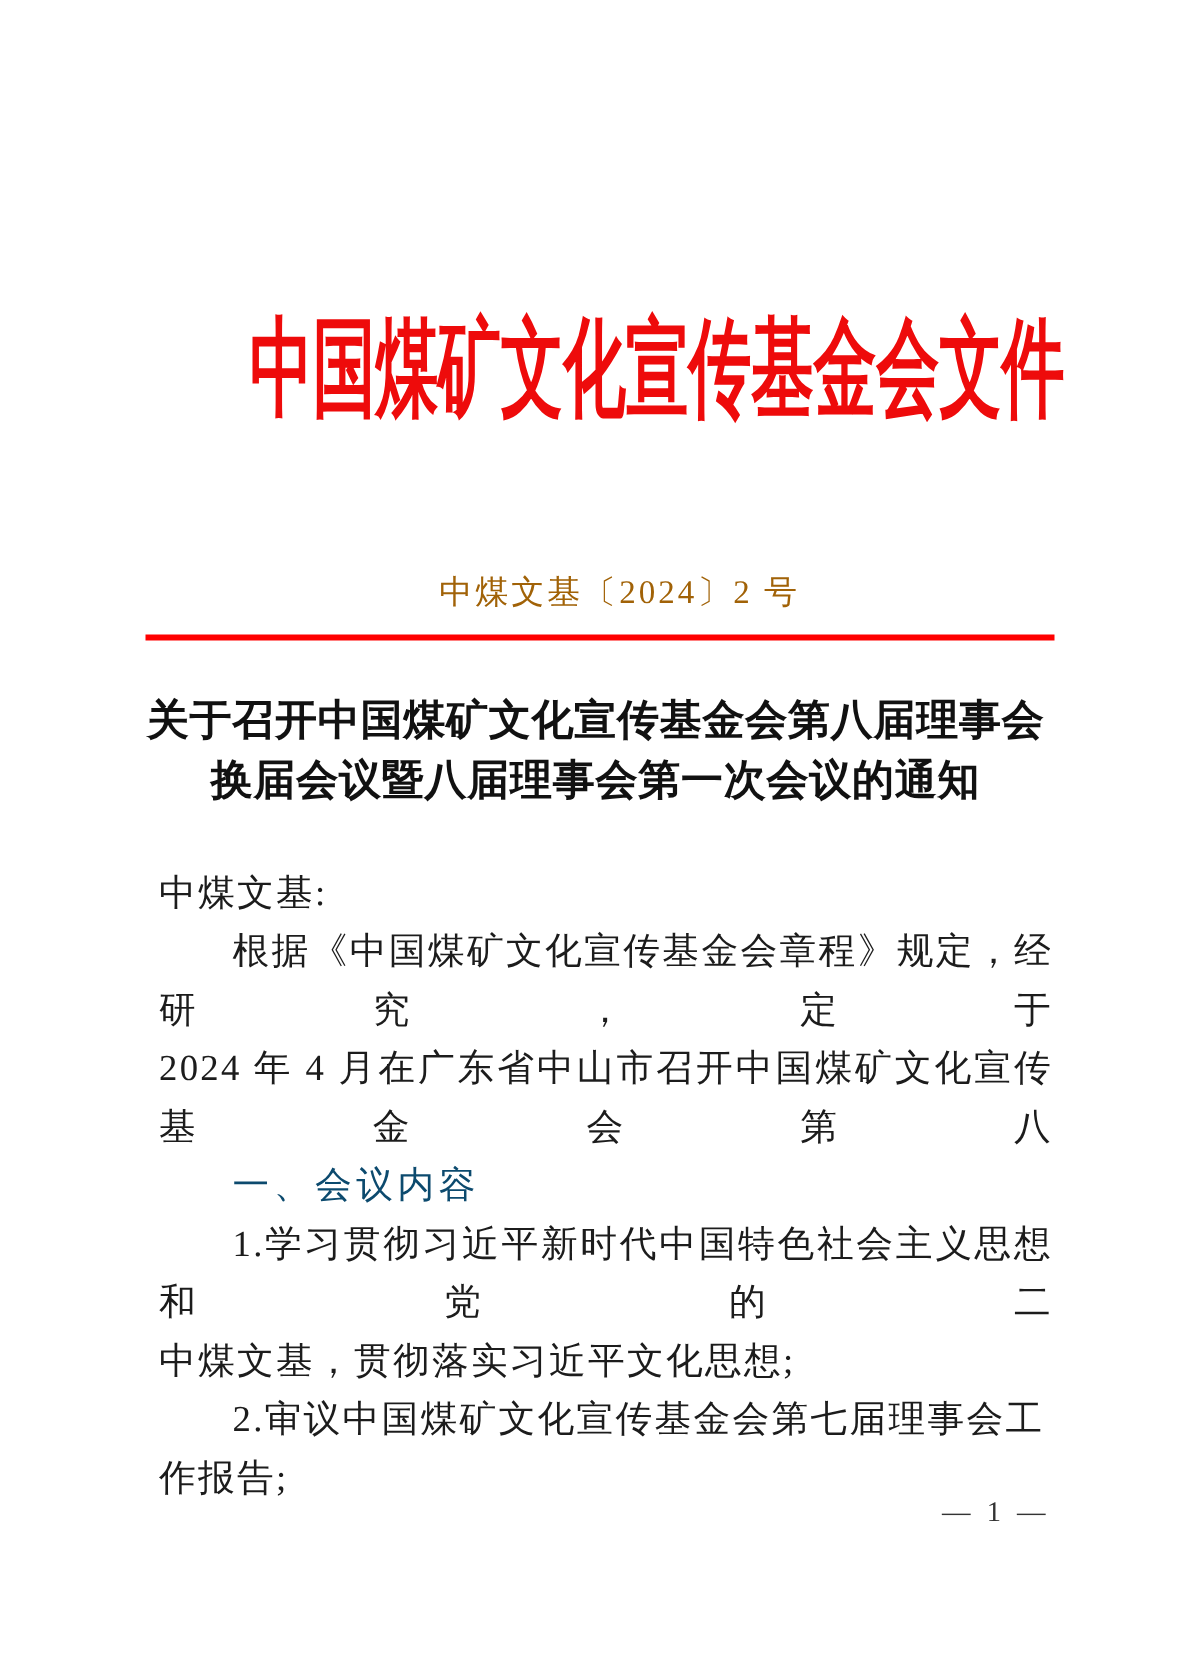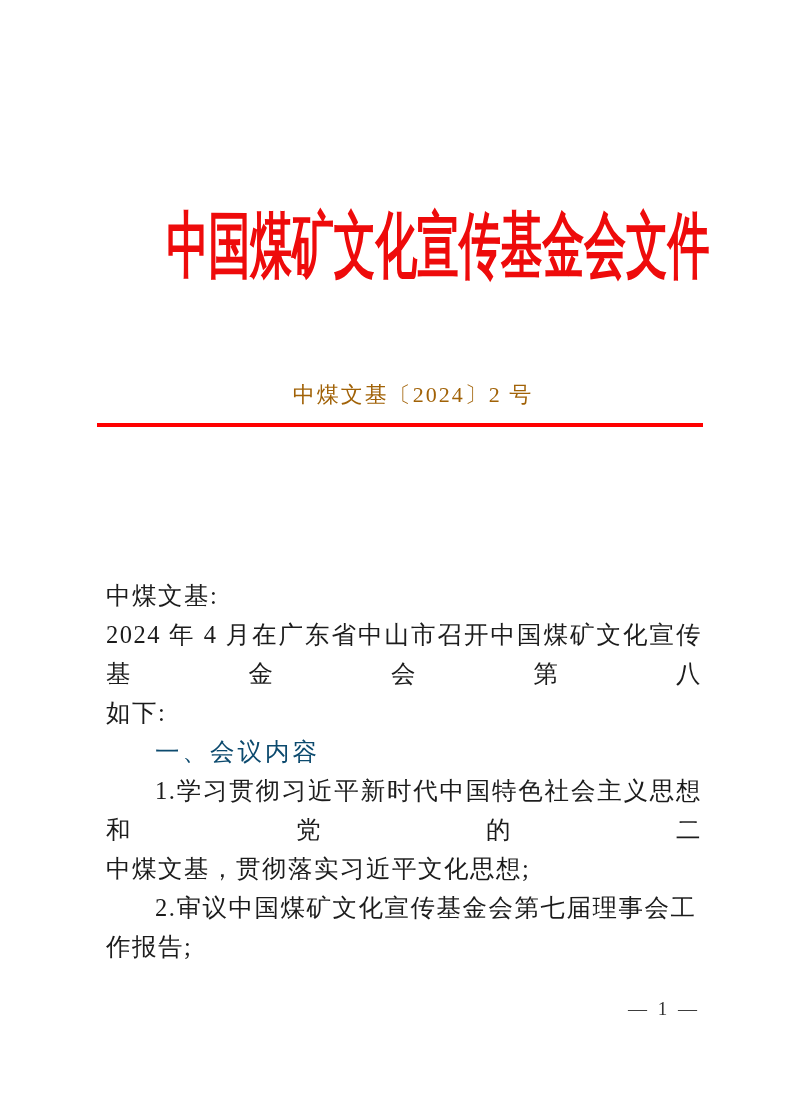--- a/index.html
+++ b/index.html
@@ -110,25 +110,29 @@
 <body>
 
 <div class="page">
 
   <div class="masthead">中国煤矿文化宣传基金会文件</div>
 
   <div class="doc-number">中煤文基〔2024〕2 号</div>
 
   <div class="red-rule"></div>
 
+  <div class="doc-title">
+    <div>关于召开中国煤矿文化宣传基金会第八届理事会</div>
+    <div>换届会议暨八届理事会第一次会议的通知</div>
+  </div>
 
   <div class="body-text">
     <div class="line">中煤文基:</div>
+    <div class="line l-indent l-stretch">根据《中国煤矿文化宣传基金会章程》规定，经研究，定于</div>
     <div class="line l-stretch">2024 年 4 月在广东省中山市召开中国煤矿文化宣传基金会第八</div>
-    <div class="line">如下:</div>
     <div class="line l-indent l-hei">一、会议内容</div>
     <div class="line l-indent l-stretch">1.学习贯彻习近平新时代中国特色社会主义思想和党的二</div>
     <div class="line">中煤文基，贯彻落实习近平文化思想;</div>
     <div class="line l-indent">2.审议中国煤矿文化宣传基金会第七届理事会工作报告;</div>
 
   </div>
 
   <div class="page-number">— 1 —</div>
 
 </div>

